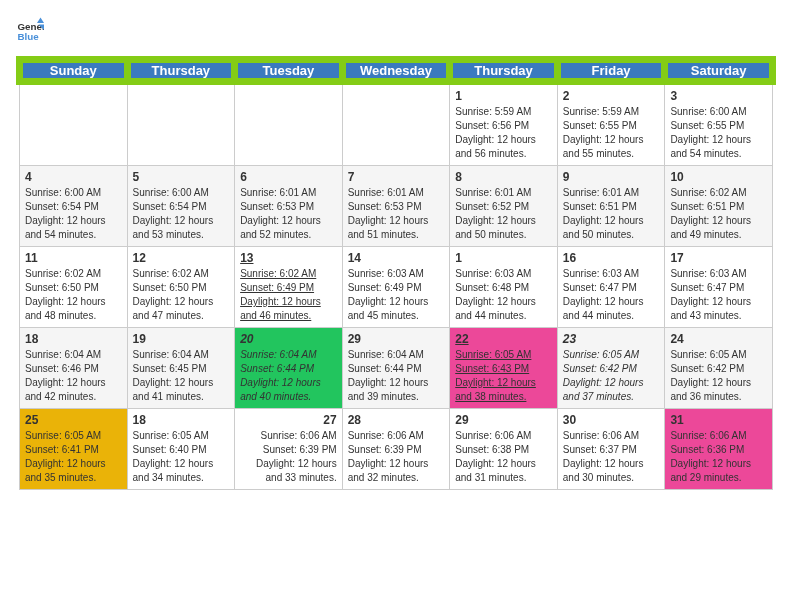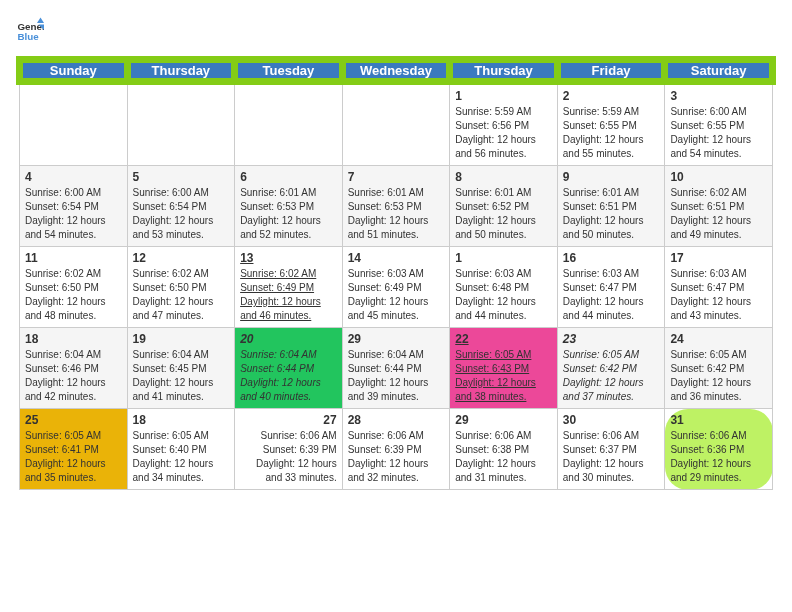--- a/index.html
+++ b/index.html
@@ -328,21 +328,21 @@
 Daylight: 12 hours
 and 31 minutes.</div>
         </td>
         <td style="background: rgb(255, 255, 255);">
           <span class="day-number">30</span>
           <div class="cell-content" style="white-space: pre-line;">Sunrise: 6:06 AM
 Sunset: 6:37 PM
 Daylight: 12 hours
 and 30 minutes.</div>
         </td>
-        <td style="background: #bef264; border-radius: 23px;">
+        <td style="background: #ec4899;">
           <span class="day-number">31</span>
           <div class="cell-content" style="white-space: pre-line;">Sunrise: 6:06 AM
 Sunset: 6:36 PM
 Daylight: 12 hours
 and 29 minutes.</div>
         </td>
       </tr>
     </tbody>
 </table>
 

